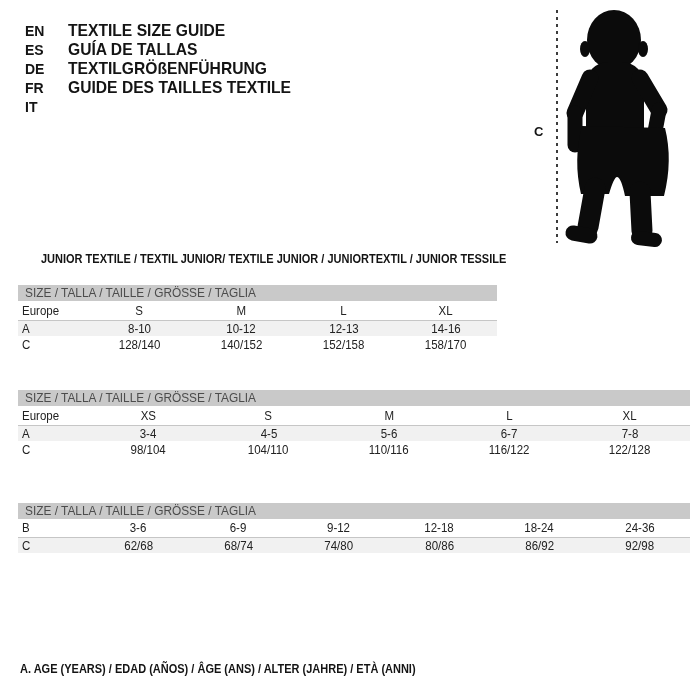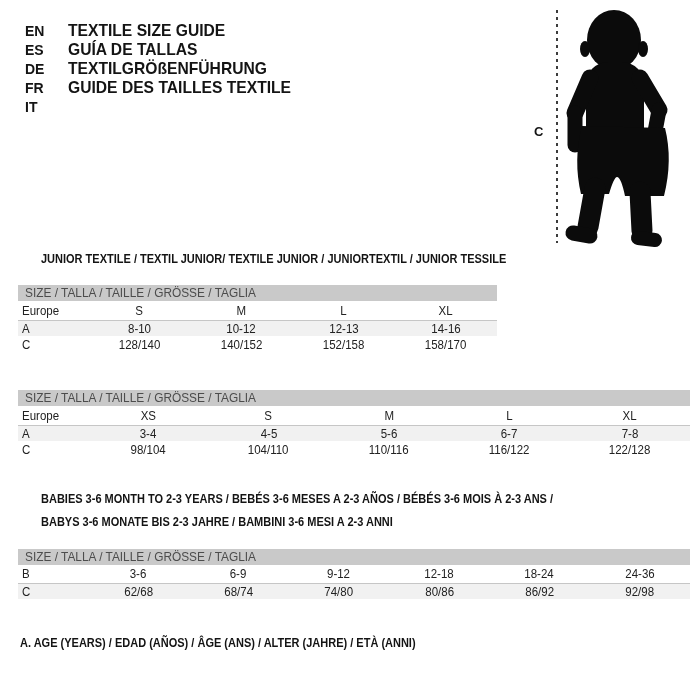--- a/index.html
+++ b/index.html
@@ -54,21 +54,21 @@
   .row.shaded {
     height:16px;
     background:var(--c-shaded_row_bg,#f1f1f1);
     border-top:1px solid var(--c-row_divider,#c6c6c6);
   }
   .lbl { width:70px; padding-left:4px; font-size:12.5px; color:var(--c-cell_text,#222); }
   .cell { flex:1; text-align:center; font-size:12.5px; color:var(--c-cell_text,#222); }
   .cell > span { transform-origin:50% 50%; }
 
   
-  .notes { position:absolute; left:20px; top:632px; }
+  .notes { position:absolute; left:20px; top:658px; }
   .note-line { line-height:22px; font-size:12.5px; font-weight:bold; }
 </style>
 </head>
 <body>
 
 <div class="page">
 
   <div class="langs" id="langs">
       <div class="lang-row">
         <span class="lang-code">EN</span>
@@ -167,24 +167,20 @@
           <div class="cell"><span class="sx92">98/104</span></div>
           <div class="cell"><span class="sx92">104/110</span></div>
           <div class="cell"><span class="sx92">110/116</span></div>
           <div class="cell"><span class="sx92">116/122</span></div>
           <div class="cell"><span class="sx92">122/128</span></div>
         </div>
       </div>
   </section>
 
   <section class="tbl" id="t3">
-    <div class="tbl-titles">
-        <div class="title-line"><span class="title-text sx88">BABIES 3-6 MONTH TO 2-3 YEARS / BEBÉS 3-6 MESES A 2-3 AÑOS / BÉBÉS 3-6 MOIS À 2-3 ANS /</span></div>
-        <div class="title-line"><span class="title-text sx88">BABYS 3-6 MONATE BIS 2-3 JAHRE / BAMBINI 3-6 MESI A 2-3 ANNI</span></div>
-      </div>
     <div class="size-bar">
       <span class="size-bar-text sx95">SIZE / TALLA / TAILLE / GRÖSSE / TAGLIA</span>
     </div>
     <div class="rows">
         <div class="row">
           <div class="lbl"><span class="sx92">B</span></div>
           <div class="cell"><span class="sx92">3-6</span></div>
           <div class="cell"><span class="sx92">6-9</span></div>
           <div class="cell"><span class="sx92">9-12</span></div>
           <div class="cell"><span class="sx92">12-18</span></div>

